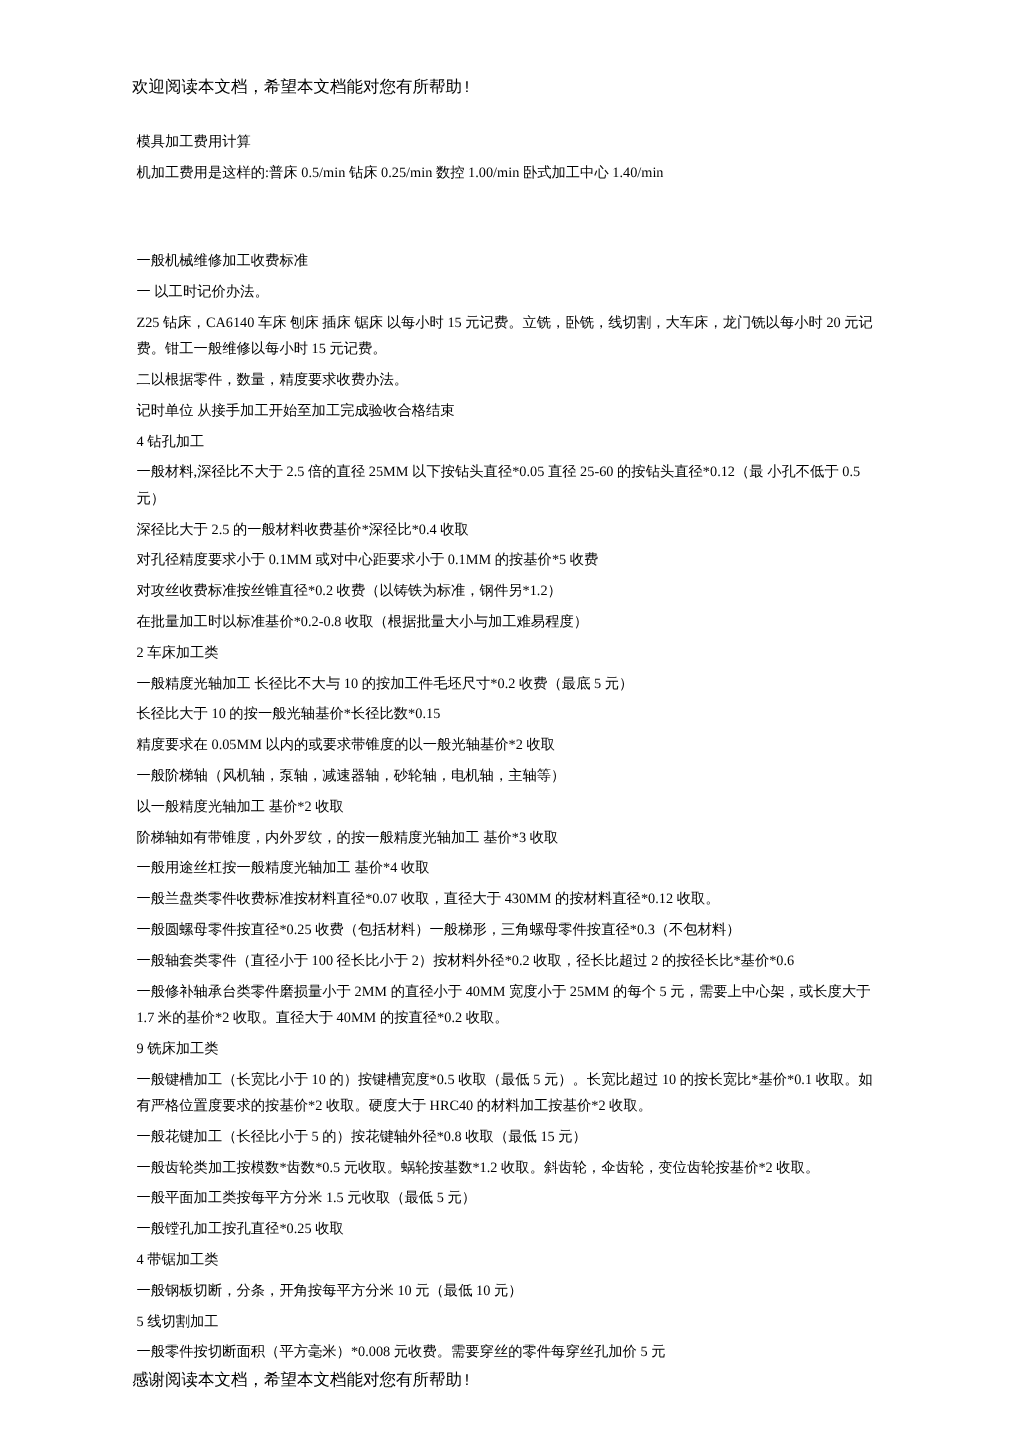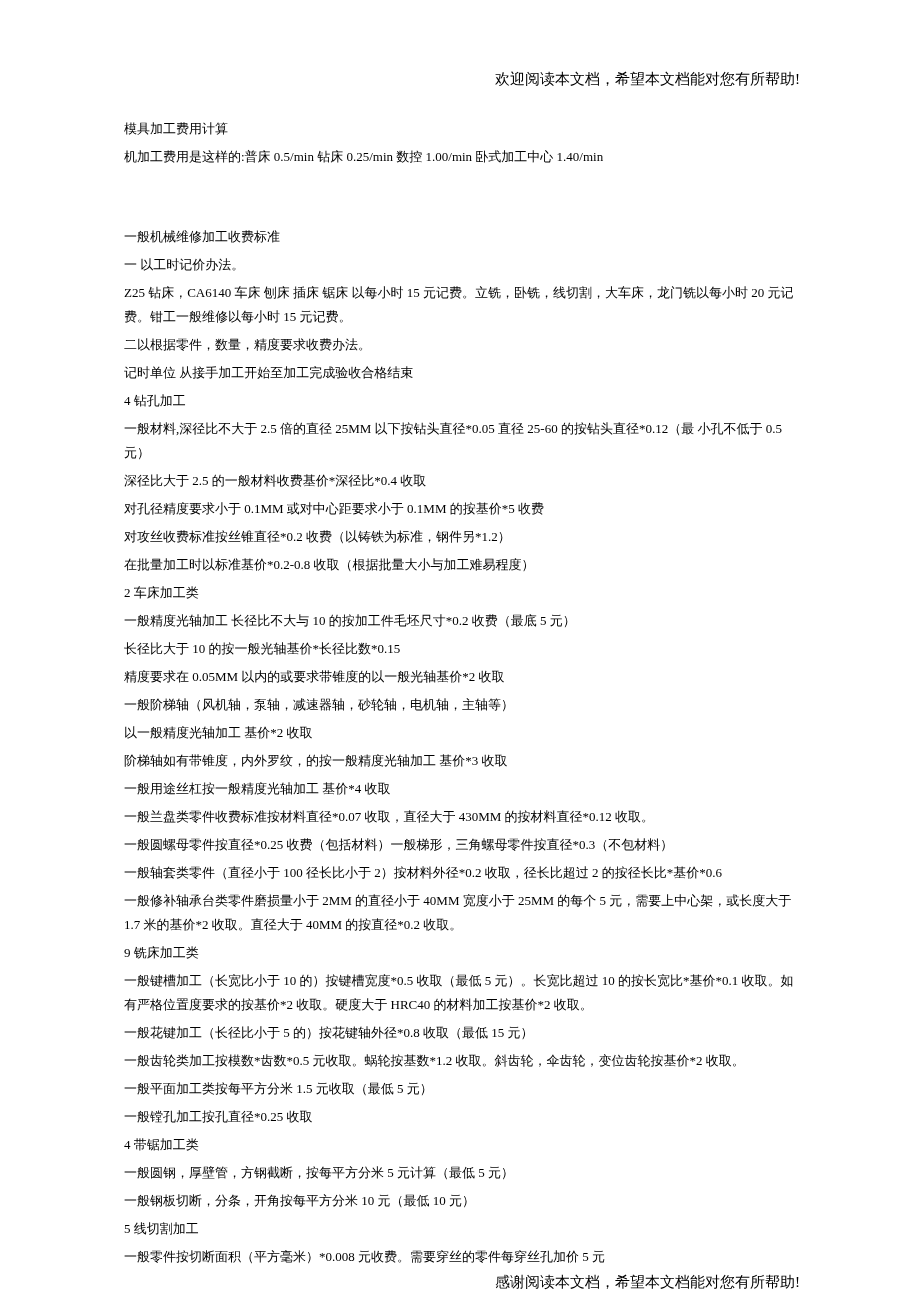--- a/index.html
+++ b/index.html
@@ -8,24 +8,24 @@
     background: #fff;
     font-family: "SimSun", "宋体", serif;
     width: 920px;
   }
   .page {
     padding: 70px 120px 60px 120px;
     box-sizing: border-box;
     width: 920px;
   }
   .header-line, .footer-line {
-    text-align: right;
+    text-align: left;
     font-size: 15px;
     color: #000;
-    font-family: Liberation Serif, serif;
+    font-family: Liberation Mono, monospace;
   }
   .header-line {
     margin-bottom: 28px;
   }
   .footer-line {
   }
   .content {
     font-size: 13px;
     line-height: 24px;
     color: #000;
@@ -72,19 +72,18 @@
       <p class="para">一般圆螺母零件按直径*0.25 收费（包括材料）一般梯形，三角螺母零件按直径*0.3（不包材料）</p>
       <p class="para">一般轴套类零件（直径小于 100 径长比小于 2）按材料外径*0.2 收取，径长比超过 2 的按径长比*基价*0.6</p>
       <p class="para">一般修补轴承台类零件磨损量小于 2MM 的直径小于 40MM 宽度小于 25MM 的每个 5 元，需要上中心架，或长度大于 1.7 米的基价*2 收取。直径大于 40MM 的按直径*0.2 收取。</p>
       <p class="para">9 铣床加工类</p>
       <p class="para">一般键槽加工（长宽比小于 10 的）按键槽宽度*0.5 收取（最低 5 元）。长宽比超过 10 的按长宽比*基价*0.1 收取。如有严格位置度要求的按基价*2 收取。硬度大于 HRC40 的材料加工按基价*2 收取。</p>
       <p class="para">一般花键加工（长径比小于 5 的）按花键轴外径*0.8 收取（最低 15 元）</p>
       <p class="para">一般齿轮类加工按模数*齿数*0.5 元收取。蜗轮按基数*1.2 收取。斜齿轮，伞齿轮，变位齿轮按基价*2 收取。</p>
       <p class="para">一般平面加工类按每平方分米 1.5 元收取（最低 5 元）</p>
       <p class="para">一般镗孔加工按孔直径*0.25 收取</p>
       <p class="para">4 带锯加工类</p>
-      <p class="para">一般圆钢，厚壁管，方钢截断，按每平方分米 5 元计算（最低 5 元）</p>
       <p class="para">一般钢板切断，分条，开角按每平方分米 10 元（最低 10 元）</p>
       <p class="para">5 线切割加工</p>
       <p class="para">一般零件按切断面积（平方毫米）*0.008 元收费。需要穿丝的零件每穿丝孔加价 5 元</p>
     </div>
   <div class="footer-line">感谢阅读本文档，希望本文档能对您有所帮助!</div>
 </div>
 
 </body></html>

